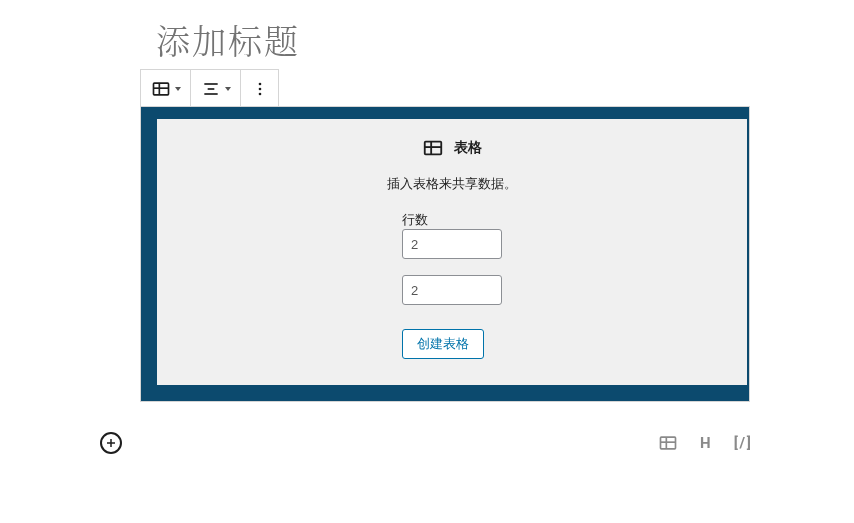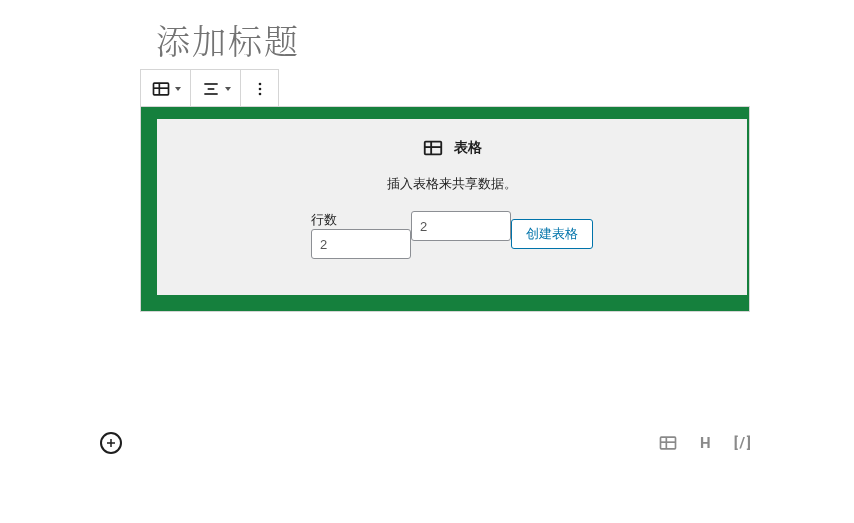--- a/index.html
+++ b/index.html
@@ -48,21 +48,21 @@
     border-top: 4px solid #555;
     margin-left: 2px;
   }
   .block-frame {
     position: absolute;
     left: 140px;
     top: 106px;
     width: 610px;
     border: 1px solid #d5d5d5;
     padding: 12px 2px 16px 16px;
-    background: #15803d;
+    background: #0c4a6e;
   }
   .placeholder {
     background: #f0f0f0;
     padding: 18px 24px 26px 24px;
     display: flex;
     flex-direction: column;
     align-items: center;
   }
   .ph-header {
     display: flex;
@@ -73,21 +73,23 @@
     color: #1e1e1e;
   }
   .ph-desc {
     margin-top: 16px;
     font-size: 13px;
     color: #1e1e1e;
   }
   .ph-form {
     margin-top: 18px;
     display: flex;
+    flex-direction: column;
     align-items: flex-start;
+    gap: 6px;
   }
   .ph-label {
     font-size: 13px;
     color: #1e1e1e;
   }
   .ph-input {
     width: 100px;
     height: 30px;
     border: 1px solid #8c8f94;
     border-radius: 3px;

